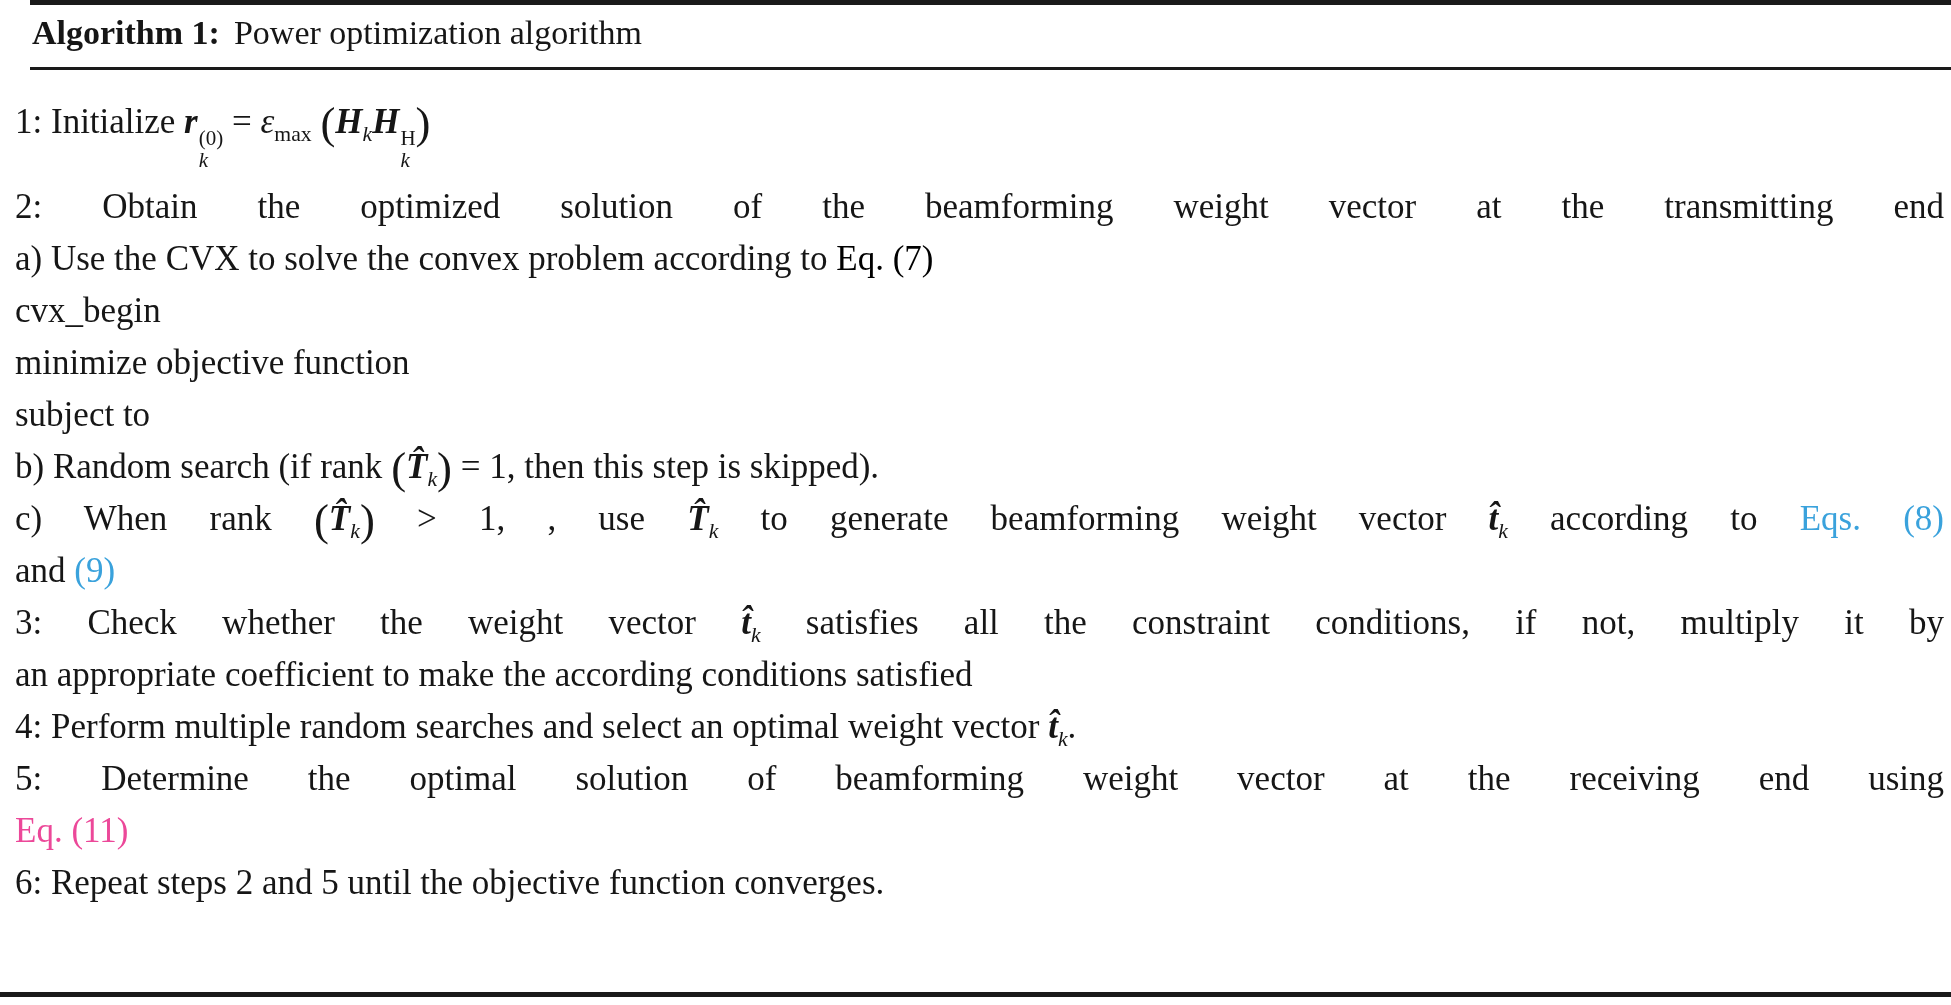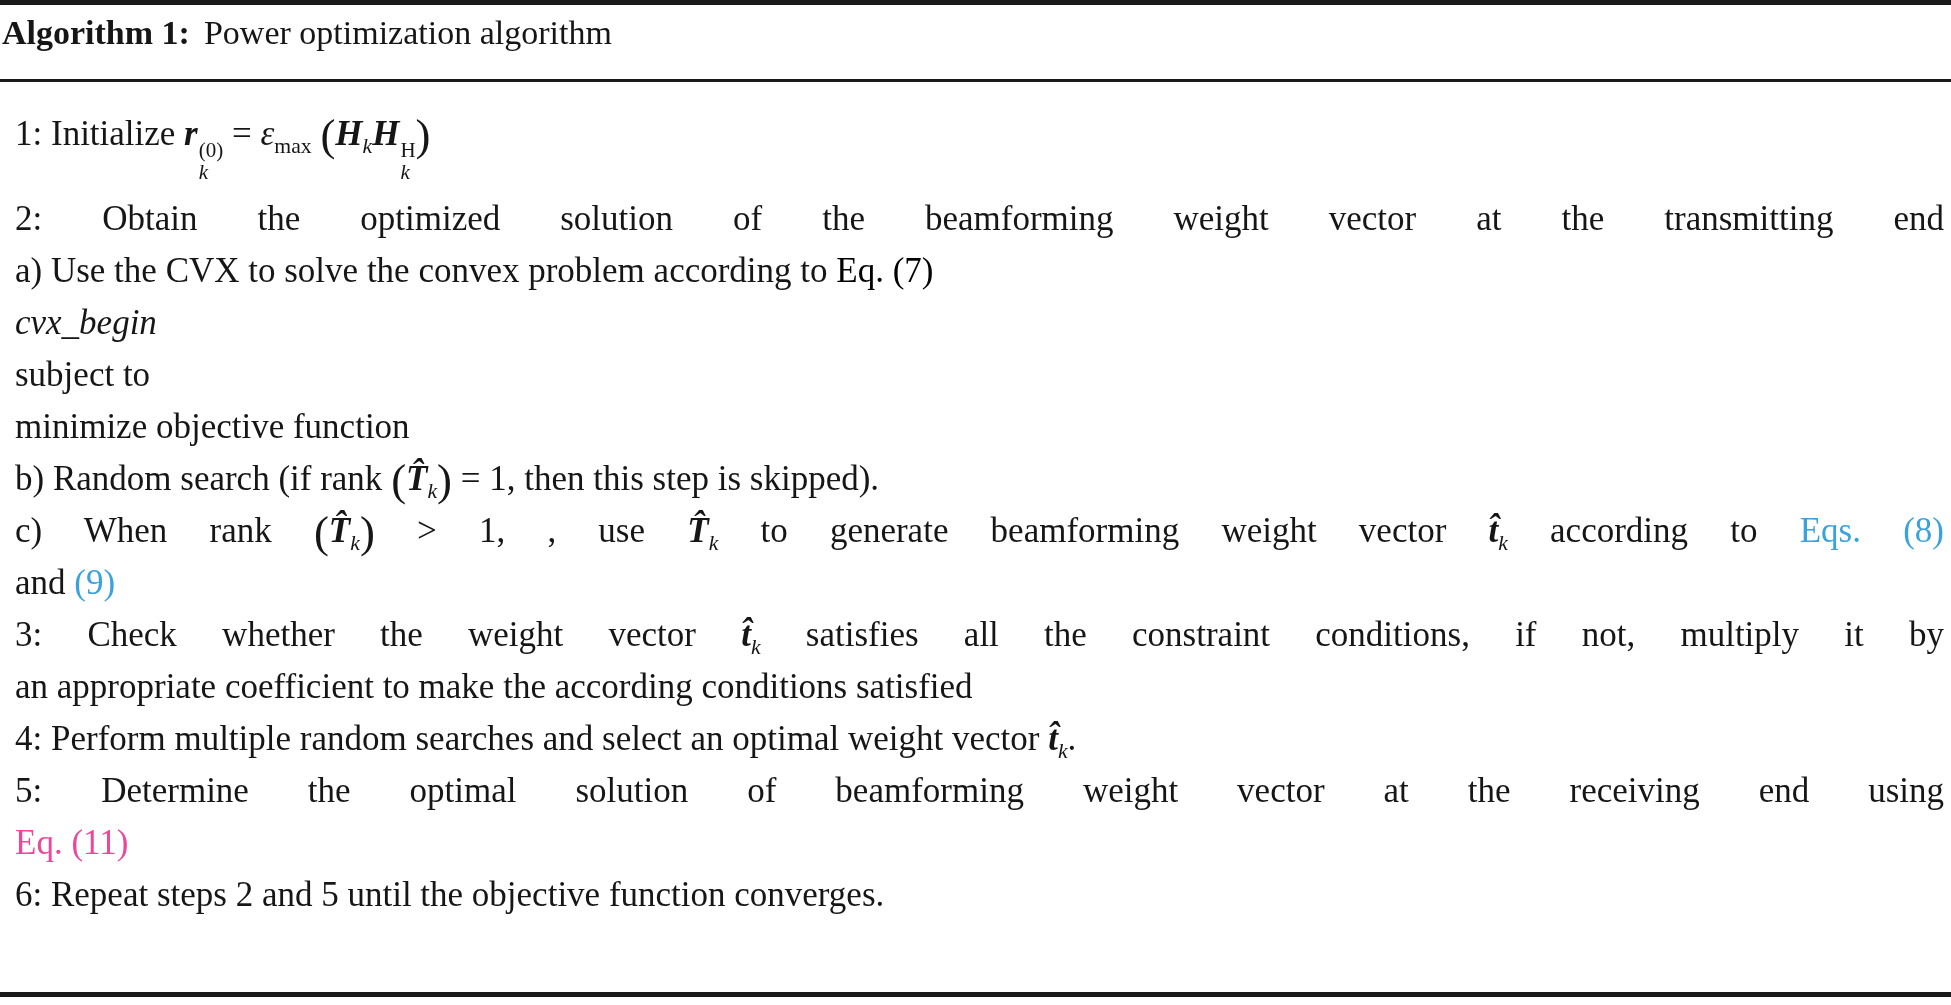--- a/index.html
+++ b/index.html
@@ -5,31 +5,31 @@
   * { box-sizing: border-box; }
   html, body { margin: 0; padding: 0; background: #ffffff; }
   .page {
     width: 1951px; height: 1005px; background: #ffffff; position: relative;
     font-family: "Liberation Serif", "DejaVu Serif", serif; color: #161616;
     overflow: hidden;
   }
   .alg-title {
     border-top: 5px solid #1a1a1a;
     border-bottom: 3px solid #1a1a1a;
-    padding: 8px 4px 26px 2px;
-    font-size: 34px; line-height: 40px;
+    padding: 8px 4px 14px 2px;
+    font-size: 34px; line-height: 40px; margin-left: 30px;
   }
   .alg-label { font-weight: bold; margin-right: 14px; }
   .alg-body { padding: 12px 7px 0 2px; }
   .line { font-size: 35px; line-height: 52px; margin-left: 13px; }
   .line.tall { padding: 14px 0 10px 0; }
   .line.stretch { text-align: justify; text-align-last: justify; }
   .line.indent { padding-left: 86px; }
   .seg.plain { font-style: normal; }
-  .seg.italic { font-style: italic; }
+  .seg.italic { }
   .seg.mbi { font-weight: bold; font-style: italic; }
   .seg.mi { font-style: italic; }
   .seg.paren { font-size: 1.28em; line-height: 0; vertical-align: -0.12em; }
   .seg sub, .seg sup { font-size: 0.62em; line-height: 0; }
   .seg.mbi sub { font-weight: normal; font-style: italic; }
   .seg.mi sub { font-style: normal; }
   .supsub {
     display: inline-flex; flex-direction: column; align-items: flex-start;
     font-size: 0.60em; line-height: 1.05; vertical-align: -0.58em; margin-left: 1px;
   }
@@ -51,22 +51,22 @@
       <div class="line tall"><span class="seg plain">1: Initialize </span><span class="seg mbi">r<span class="supsub">
             <span class="sup">(0)</span>
             <span class="sub">k</span>
           </span></span><span class="seg plain"> = </span><span class="seg mi">ε<sub>max</sub></span><span class="seg plain"> </span><span class="seg paren">(</span><span class="seg mbi">H<sub>k</sub></span><span class="seg mbi">H<span class="supsub">
             <span class="sup">H</span>
             <span class="sub">k</span>
           </span></span><span class="seg paren">)</span></div>
       <div class="line stretch"><span class="seg plain">2: Obtain the optimized solution of the beamforming weight vector at the transmitting end</span></div>
       <div class="line"><span class="seg plain">a) Use the CVX to solve the convex problem according to </span><span class="seg link" style="color: #000000;">Eq. (7)</span></div>
       <div class="line"><span class="seg italic">cvx_begin</span></div>
+      <div class="line"><span class="seg plain">minimize objective function</span></div>
       <div class="line"><span class="seg plain">subject to</span></div>
-      <div class="line"><span class="seg plain">minimize objective function</span></div>
       <div class="line"><span class="seg plain">b) Random search (if rank </span><span class="seg paren">(</span><span class="seg mbi">T̂<sub>k</sub></span><span class="seg paren">)</span><span class="seg plain"> = 1, then this step is skipped).</span></div>
       <div class="line stretch"><span class="seg plain">c) When rank </span><span class="seg paren">(</span><span class="seg mbi">T̂<sub>k</sub></span><span class="seg paren">)</span><span class="seg plain"> &gt; 1, , use </span><span class="seg mbi">T̂<sub>k</sub></span><span class="seg plain"> to generate beamforming weight vector </span><span class="seg mbi">t̂<sub>k</sub></span><span class="seg plain"> according to </span><span class="seg link" style="color: rgb(58, 162, 220);">Eqs. (8)</span></div>
       <div class="line"><span class="seg plain">and </span><span class="seg link" style="color: rgb(58, 162, 220);">(9)</span></div>
       <div class="line stretch"><span class="seg plain">3: Check whether the weight vector </span><span class="seg mbi">t̂<sub>k</sub></span><span class="seg plain"> satisfies all the constraint conditions, if not, multiply it by</span></div>
       <div class="line"><span class="seg plain">an appropriate coefficient to make the according conditions satisfied</span></div>
       <div class="line"><span class="seg plain">4: Perform multiple random searches and select an optimal weight vector </span><span class="seg mbi">t̂<sub>k</sub></span><span class="seg plain">.</span></div>
       <div class="line stretch"><span class="seg plain">5: Determine the optimal solution of beamforming weight vector at the receiving end using</span></div>
       <div class="line"><span class="seg link" style="color: #ec4899;">Eq. (11)</span></div>
       <div class="line"><span class="seg plain">6: Repeat steps 2 and 5 until the objective function converges.</span></div>
     </div>

